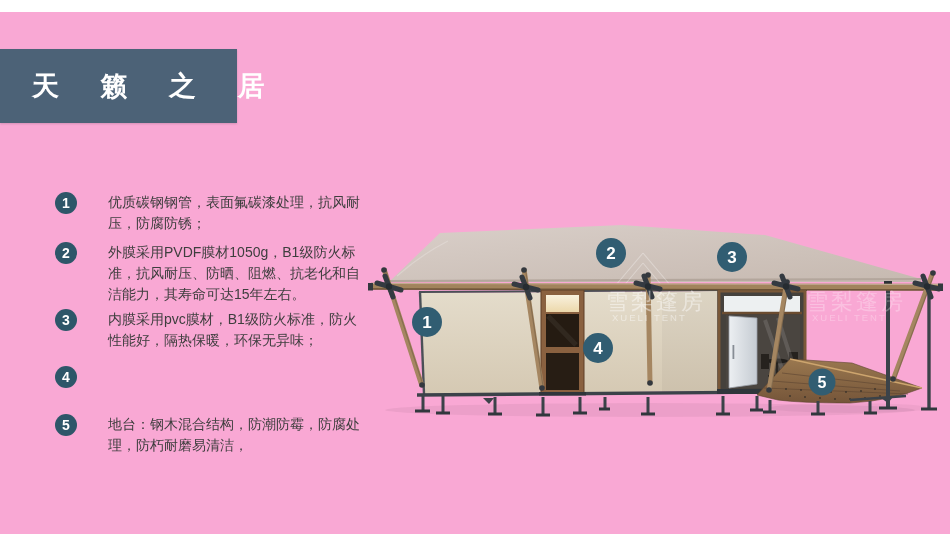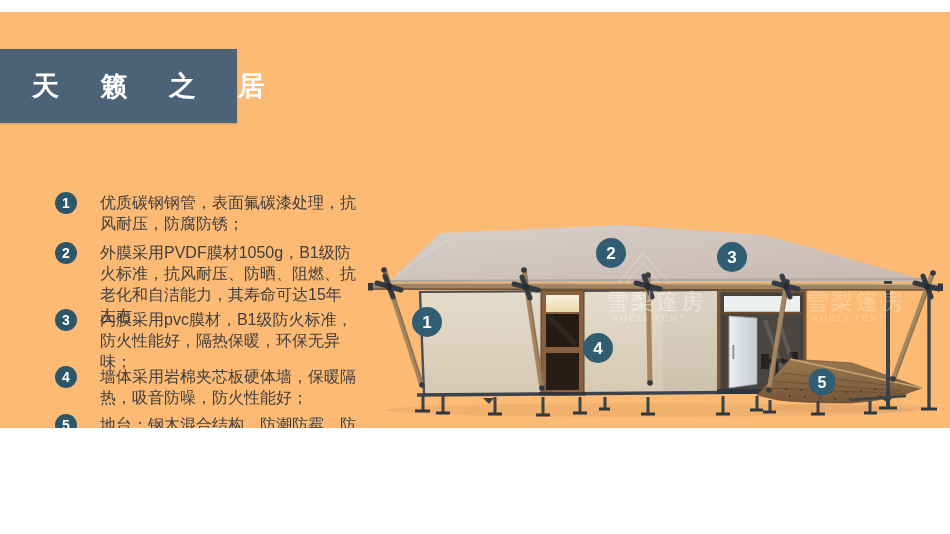--- a/index.html
+++ b/index.html
@@ -1,29 +1,29 @@
 <!DOCTYPE html>
 <html><head>
 <meta charset="utf-8">
 <style>
   html,body{margin:0;padding:0;}
-  .page{position:relative;width:950px;height:428px;background:#fdba74;overflow:hidden;
+  .page{position:relative;width:950px;height:534px;background:#f9a8d4;overflow:hidden;
         font-family:"Liberation Sans","DejaVu Sans",sans-serif;}
   .top-strip{position:absolute;left:0;top:0;width:950px;height:12px;background:#ffffff;}
   .title-box{position:absolute;left:0;top:49px;width:237px;height:74px;background:#4c6277;
              display:flex;align-items:center;box-shadow:0 1px 2px rgba(0,0,0,0.15);}
   .title-box span{color:#ffffff;font-size:27px;font-weight:bold;letter-spacing:17px;
                   padding-left:32px;white-space:nowrap;}
   .features{position:absolute;left:55px;top:0;width:320px;}
   .feature{position:absolute;display:flex;align-items:flex-start;}
   .f1{top:192px;} .f2{top:242px;} .f3{top:309px;} .f4{top:366px;} .f5{top:414px;}
   .num-badge{flex:0 0 auto;width:22px;height:22px;border-radius:50%;background:#2e5669;
              color:#fff;font-size:14px;font-weight:bold;display:flex;align-items:center;
              justify-content:center;margin-right:23px;}
-  .f-text{width:256px;font-size:16px;line-height:21px;color:#3e3e3e;}
+  .f-text{width:256px;font-size:14px;line-height:21px;color:#3e3e3e;margin-left:8px;}
   .render{position:absolute;left:360px;top:208px;width:590px;height:225px;}
   svg text.badge-t{fill:#fff;font-weight:bold;font-family:"Liberation Sans",sans-serif;}
   svg text.wm{fill:#ffffff;font-family:"Liberation Sans","DejaVu Sans",sans-serif;}
 </style>
 </head>
 <body>
 
 <div class="page">
   <div class="top-strip"></div>
 
@@ -39,21 +39,20 @@
     <div class="feature f2">
       <div class="num-badge">2</div>
       <div class="f-text">外膜采用PVDF膜材1050g，B1级防火标准，抗风耐压、防晒、阻燃、抗老化和自洁能力，其寿命可达15年左右。</div>
     </div>
     <div class="feature f3">
       <div class="num-badge">3</div>
       <div class="f-text">内膜采用pvc膜材，B1级防火标准，防火性能好，隔热保暖，环保无异味；</div>
     </div>
     <div class="feature f4">
       <div class="num-badge">4</div>
-      <div class="f-text">墙体采用岩棉夹芯板硬体墙，保暖隔热，吸音防噪，防火性能好；</div>
     </div>
     <div class="feature f5">
       <div class="num-badge">5</div>
       <div class="f-text">地台：钢木混合结构，防潮防霉，防腐处理，防朽耐磨易清洁，</div>
     </div>
   </div>
 
   <div class="render">
   <svg width="590" height="225" viewBox="360 208 590 225" xmlns="http://www.w3.org/2000/svg">
     <defs>

